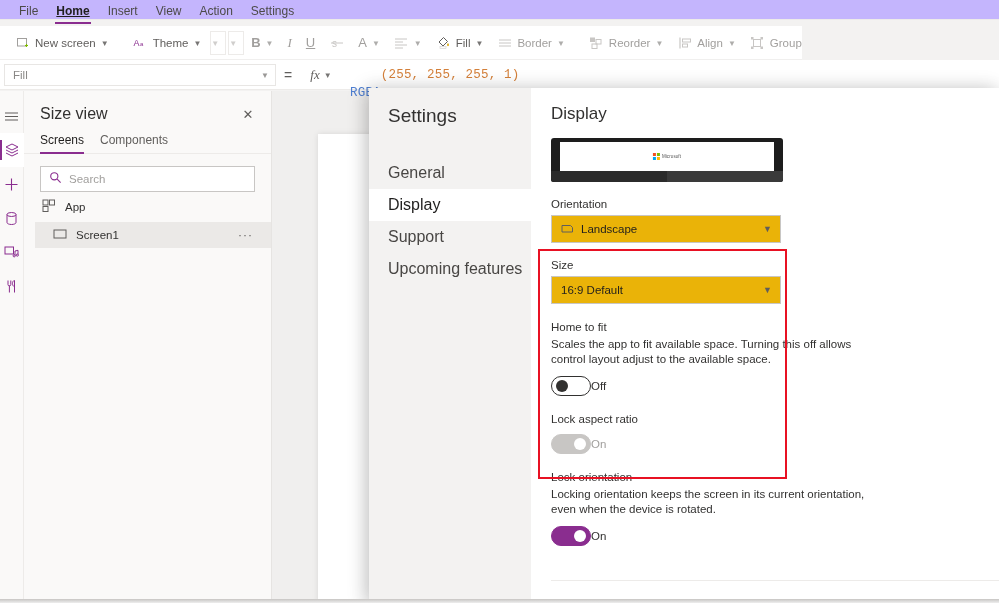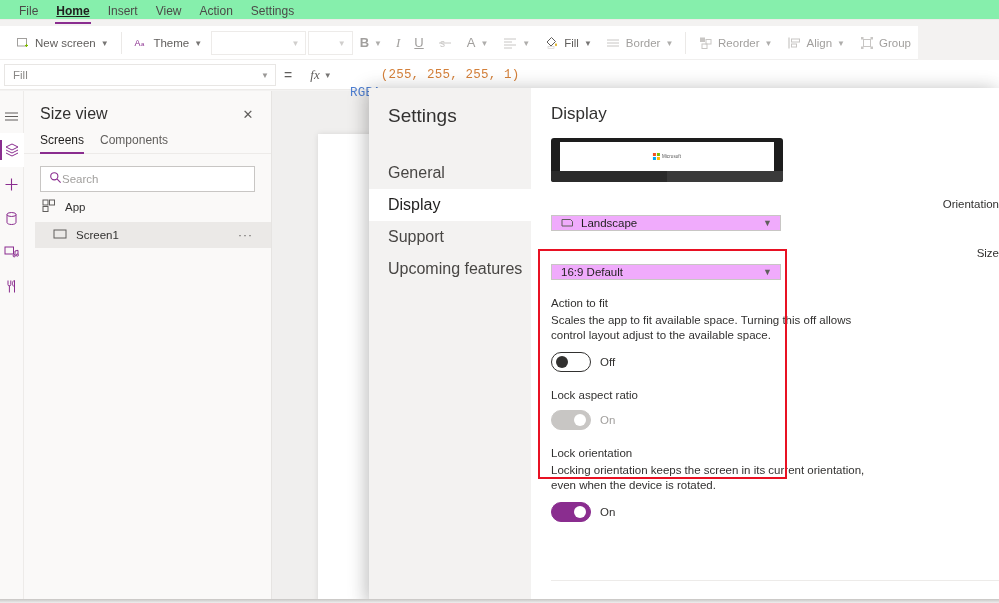--- a/index.html
+++ b/index.html
@@ -17,21 +17,21 @@
     width: 999px;
     height: 603px;
     background: #f3f2f1;
     overflow: hidden;
   }
 
   
   .menubar {
     position: absolute; top: 0; left: 0;
     width: 999px; height: 20px;
-    background: #86efac;
+    background: #c4b5fd;
     display: flex; align-items: flex-start;
     padding-left: 10px;
     border-bottom: 1px solid #edebe9;
     z-index: 5;
   }
   .menu-item {
     font-size: 12px;
     color: #4c4a48;
     padding: 4px 9px 5px 9px;
     line-height: 14px;
@@ -44,21 +44,21 @@
     content: "";
     position: absolute;
     left: 8px; right: 8px; bottom: -1px;
     height: 2px;
     background: #8a2d8f;
   }
 
   
   .ribbon {
     position: absolute; top: 26px; left: 0;
-    width: 918px; height: 34px;
+    width: 802px; height: 34px;
     background: #ffffff;
     display: flex; align-items: center;
     padding-left: 8px;
     border-bottom: 1px solid #f0efee;
     z-index: 5;
   }
   .rb-btn {
     display: flex; align-items: center;
     height: 26px;
     padding: 0 7px;
@@ -200,20 +200,21 @@
     position: absolute; left: 0; right: 0; bottom: -1px;
     height: 2px; background: #8a2d8f;
   }
   .tv-search {
     margin: 12px 16px 0 16px;
     height: 26px;
     border: 1px solid #c8c6c4;
     background: #fff;
     display: flex; align-items: center;
     padding-left: 8px;
+    gap: 7px;
   }
   .tv-search .ph { font-size: 11.5px; color: #a19f9d; }
   .tv-row {
     height: 26px;
     display: flex; align-items: center;
     padding-left: 18px;
     gap: 9px;
     font-size: 11.5px; color: #323130;
     margin-top: 2px;
   }
@@ -324,27 +325,26 @@
   }
   .dev-logo-sq { width: 7px; height: 7px; position: relative; }
   .dev-logo-sq i {
     position: absolute; width: 3px; height: 3px; display: block;
   }
   .dev-logo-text { font-size: 4.5px; color: #555; letter-spacing: .1px; }
 
   .field-label {
     font-size: 11.5px; color: #323130;
     margin: 16px 0 5px 8px;
-    text-align: right;
   }
   .sel-box {
     margin-left: 8px;
-    width: 230px; height: 16px;
+    width: 230px; height: 28px;
     border: 1px solid #c8c6c4;
-    background: #f0abfc;
+    background: #eab308;
     display: flex; align-items: center;
     padding: 0 8px 0 9px;
     gap: 7px;
     font-size: 11.5px; color: #201f1e;
   }
   .sel-box .val { flex: 1; }
   .sel-chev { color: #605e5c; font-size: 9px; }
 
   .sec-title {
     font-size: 11.5px; color: #323130;
@@ -352,21 +352,20 @@
   }
   .sec-desc {
     font-size: 11.5px; color: #323130;
     line-height: 15px;
     margin: 0 0 0 8px;
     width: 330px;
   }
 
   .toggle-row {
     display: flex; align-items: center;
-    gap: 9px;
     margin: 9px 0 0 8px;
   }
   .tgl {
     width: 40px; height: 20px;
     border-radius: 10px;
     border: 1px solid #323130;
     background: #fff;
     position: relative;
     flex-shrink: 0;
   }
@@ -711,21 +710,21 @@
         <span class="val">Landscape</span>
         <span class="sel-chev">▼</span>
       </div>
 
       <div class="field-label">Size</div>
       <div class="sel-box">
         <span class="val">16:9 Default</span>
         <span class="sel-chev">▼</span>
       </div>
 
-      <div class="sec-title">Action to fit</div>
+      <div class="sec-title">Home to fit</div>
       <div class="sec-desc">Scales the app to fit available space. Turning this off allows control layout adjust to the available space.</div>
       <div class="toggle-row">
         <div class="tgl">
             <span class="knob"></span>
           </div>
         <span class="tgl-label">Off</span>
       </div>
 
       <div class="sec-title">Lock aspect ratio</div>
       <div class="toggle-row">

